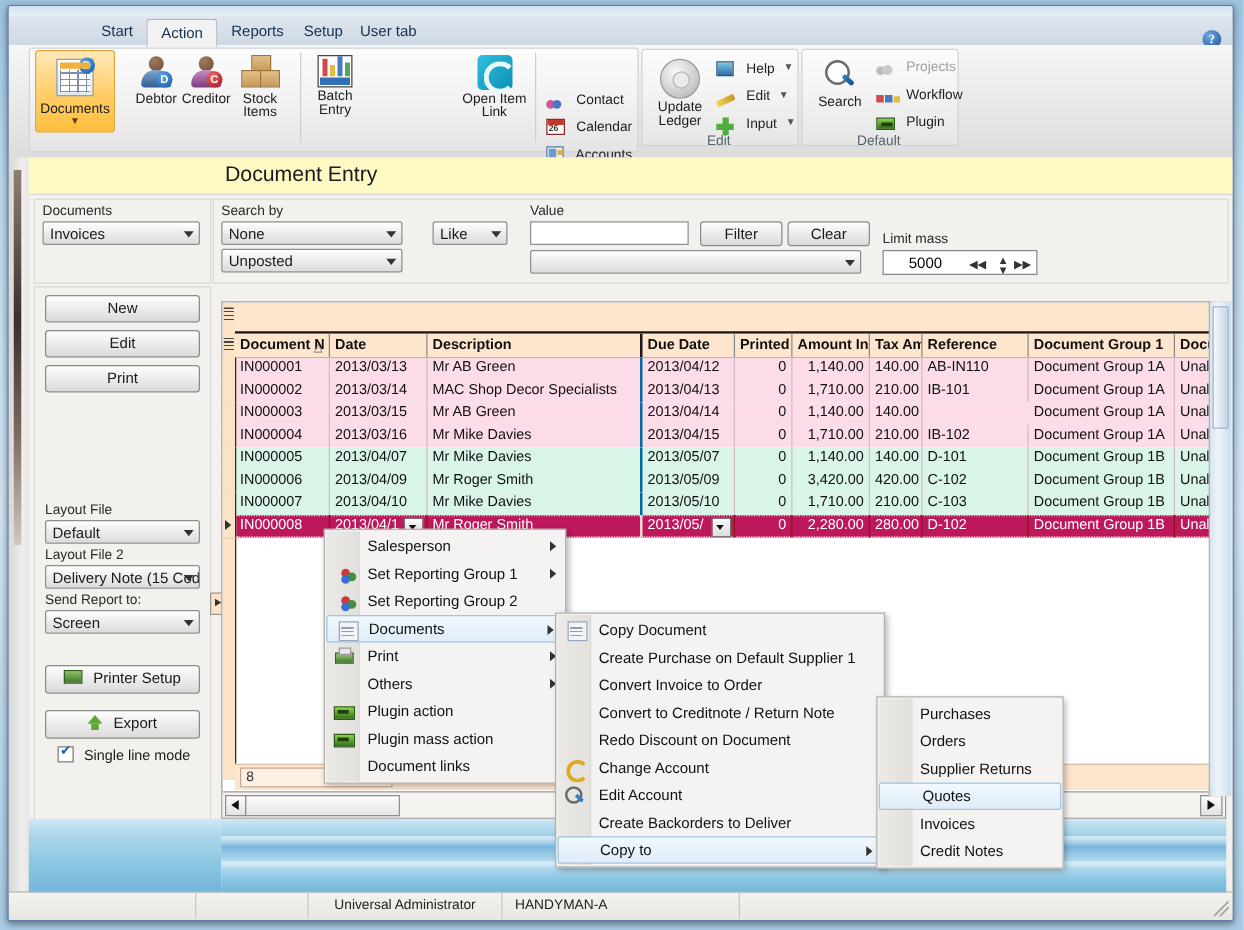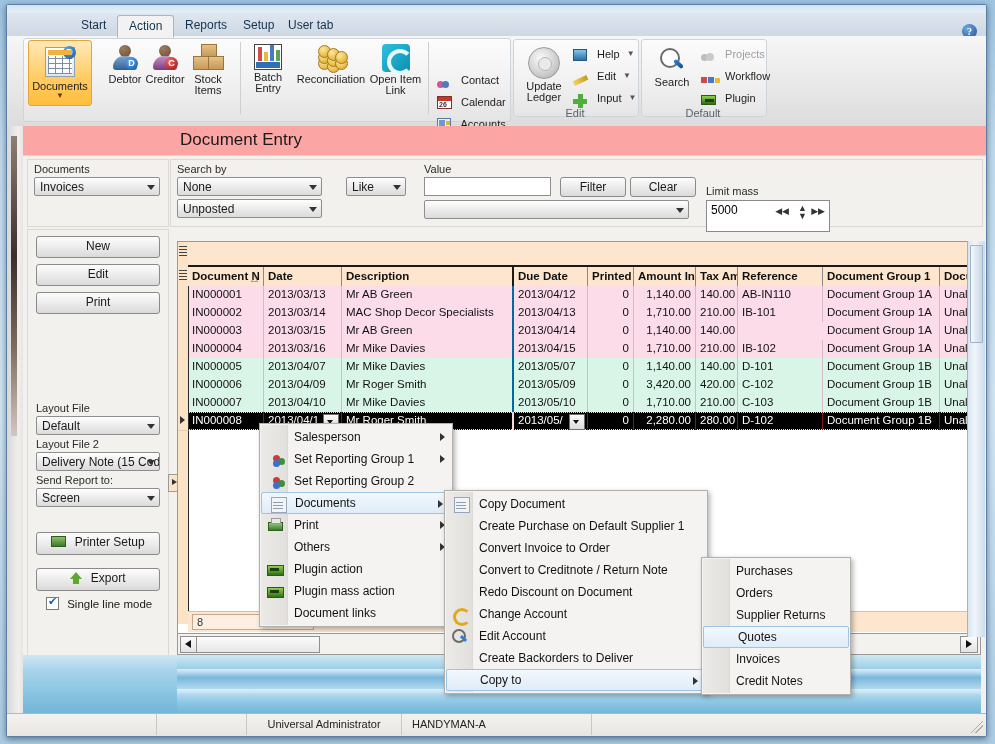--- a/index.html
+++ b/index.html
@@ -84,21 +84,21 @@
   .leftband{
     position:absolute;left:0;top:0;width:16px;height:588px;
     background:linear-gradient(90deg,#d7d7d7,#f0efee 70%,#e7e5e2);
   }
   .leftband:after{
     content:"";position:absolute;left:4px;top:10px;width:6px;height:300px;
     background:linear-gradient(180deg,#8d7f74,#3a2f2a 40%,#7b6a5d 70%,#d2c8c0);
   }
   .pagehead{
     position:absolute;left:16px;top:0;width:963px;height:29px;
-    background:#fca5a5;border-bottom:1px solid #d9d5d0;
+    background:#fef9c3;border-bottom:1px solid #d9d5d0;
   }
   .pagetitle{
     position:absolute;left:157px;top:4px;font-size:17px;color:#1a1a1a;
     font-family:"Liberation Sans",sans-serif;
   }
   .panel{
     position:absolute;border:1px solid #dcd8d3;background:#f3f1ee;
   }
   .flabel{position:absolute;font-size:11px;color:#2a2a2a;}
   .combo{
@@ -116,22 +116,22 @@
     position:absolute;height:19px;border:1px solid #8e8e8e;background:#fff;
     box-sizing:border-box;font-size:12px;line-height:18px;padding-left:4px;color:#000;
   }
   .btn{
     position:absolute;height:20px;border:1px solid #8a8a8a;border-radius:3px;
     background:linear-gradient(180deg,#fdfdfd,#ececec 50%,#dadada);
     font-size:12px;color:#1a1a1a;text-align:center;line-height:19px;cursor:default;
     box-sizing:border-box;
   }
   .spin{
-    position:absolute;height:32px;border:1px solid #8a8a8a;background:#fff;
-    box-sizing:border-box;font-size:12px;line-height:19px;padding-left:4px;color:#000;
+    position:absolute;height:20px;border:1px solid #8a8a8a;background:#fff;
+    box-sizing:border-box;font-size:12px;line-height:19px;padding-left:20px;color:#000;
   }
   .spin .sp{position:absolute;top:2px;font-size:9px;color:#333;line-height:16px;}
   
   .gridwrap{
     position:absolute;left:170px;top:115px;width:804px;height:414px;
     background:#fff;border:1px solid #9a9a9a;box-sizing:border-box;overflow:hidden;
   }
   .gridband{
     position:absolute;left:0;top:0;width:10px;height:382px;
     background:#fbe3c8;border-right:1px solid #2a2a2a;
@@ -416,35 +416,20 @@
         <span class="chart" style="display:block;">
           <i style="left:3px;height:14px;background:#d14a4a;"></i>
           <i style="left:9px;height:9px;background:#e7b93c;"></i>
           <i style="left:15px;height:16px;background:#4a79c4;"></i>
           <i style="left:21px;height:11px;background:#5aa35a;"></i>
         </span>
       </span>
       <span class="lbl" style="line-height:11px;">Batch Entry</span>
     </div>
 
-    <div class="bigbtn" style="left:285px;width:76px;">
-      <span class="ic">
-        <span class="coins" style="display:block;">
-          <i style="left:2px;top:13px;"></i>
-            <i style="left:2px;top:7px;"></i>
-            <i style="left:2px;top:1px;"></i>
-          <i style="left:11px;top:16px;"></i>
-            <i style="left:11px;top:10px;"></i>
-            <i style="left:11px;top:4px;"></i>
-          <i style="left:19px;top:13px;"></i>
-            <i style="left:19px;top:7px;"></i>
-        </span>
-      </span>
-      <span class="lbl">Reconciliation</span>
-    </div>
 
     <div class="bigbtn" style="left:360px;width:55px;">
       <span class="ic">
         <span class="recycle" style="display:block;"></span>
       </span>
       <span class="lbl" style="line-height:11px;">Open Item Link</span>
     </div>
 
     <div class="gsep" style="left:421px;"></div>
 
@@ -755,21 +740,21 @@
             <div class="gcell" style="left: 76px; width: 78px;">2013/04/10</div>
             <div class="gcell thick" style="left: 154px; width: 172px;">Mr Mike Davies</div>
             <div class="gcell" style="left: 326px; width: 74px;">2013/05/10</div>
             <div class="gcell num" style="left: 400px; width: 46px;">0</div>
             <div class="gcell num" style="left: 446px; width: 62px;">1,710.00</div>
             <div class="gcell num" style="left: 508px; width: 42px;">210.00</div>
             <div class="gcell" style="left: 550px; width: 85px;">C-103</div>
             <div class="gcell" style="left: 635px; width: 117px;">Document Group 1B</div>
             <div class="gcell" style="left: 752px; width: 60px;">Unalloca</div>
           </div>
-          <div class="grow sel-row" style="top: 126px; background: #000000;">
+          <div class="grow sel-row" style="top: 126px; background: #be185d;">
             <div class="rowhead" style="left: -10px;">
               <span style="position:absolute;left:2px;top:4px;width:0;height:0;border-top:4px solid transparent;border-bottom:4px solid transparent;border-left:5px solid #333;"></span>
             </div>
             <div class="gcell" style="left: 0px; width: 76px;">IN000008</div>
             <div class="gcell" style="left: 76px; width: 78px;">2013/04/1<span class="mini-drop"></span></div>
             <div class="gcell thick" style="left: 154px; width: 172px;">Mr Roger Smith</div>
             <div class="gcell" style="left: 326px; width: 74px;">2013/05/<span class="mini-drop"></span></div>
             <div class="gcell num" style="left: 400px; width: 46px;">0</div>
             <div class="gcell num" style="left: 446px; width: 62px;">2,280.00</div>
             <div class="gcell num" style="left: 508px; width: 42px;">280.00</div>

